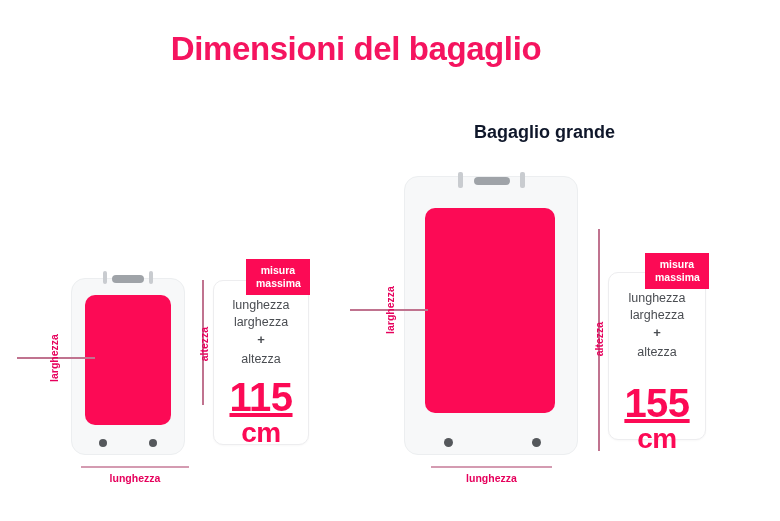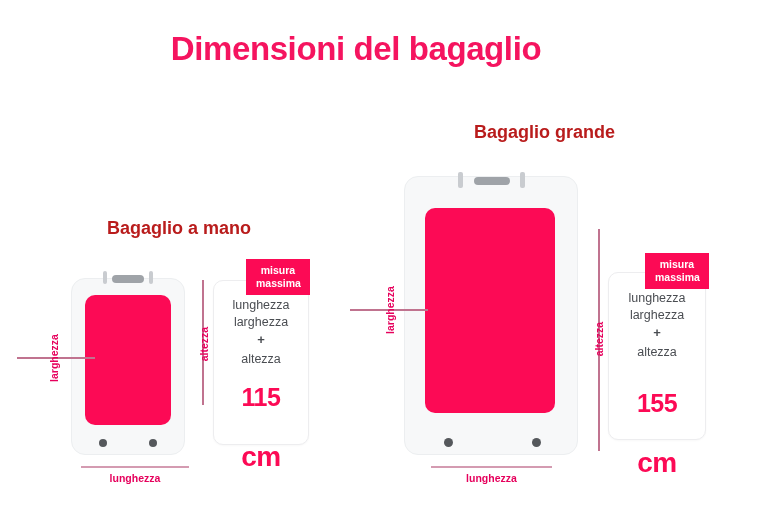--- a/index.html
+++ b/index.html
@@ -19,21 +19,21 @@
     text-align:center;
     font-size:33px;font-weight:bold;
     letter-spacing:-0.4px;
     color:#f5145f;
   }
 
   
   .section-heading{
     position:absolute;
     font-size:18px;font-weight:bold;
-    color:#b91c1c;
+    color:#0f172a;
     white-space:nowrap;
   }
   #heading-cabin{left:107px;top:218px;}
   #heading-hold{left:474px;top:122px;}
 
   
   .suitcase{position:absolute;}
   .case-body{
     position:absolute;inset:0;
     background:#f7f8f9;
@@ -96,33 +96,33 @@
     line-height:17px;
     text-align:center;
   }
   .card-plus{
     font-size:13px;
     color:#4a4d52;
     line-height:18px;
     font-weight:bold;
   }
   .card-number{
-    font-size:25px;
+    font-size:40px;
     font-weight:bold;
     color:#fc0a55;
     line-height:38px;
     letter-spacing:-0.5px;
+    text-decoration:underline;
   }
   .card-unit{
     font-size:28px;
     font-weight:bold;
     color:#fc0a55;
     line-height:33px;
     letter-spacing:-0.5px;
-    margin-top:24px;
   }
   .badge{
     position:absolute;
     background:#fc0a55;
     color:#ffffff;
     border-radius:0;
     font-size:10.5px;
     font-weight:bold;
     line-height:13px;
     text-align:center;
@@ -131,21 +131,20 @@
     white-space:nowrap;
   }
 </style>
 </head>
 <body>
 
 <div class="stage">
 
   <div class="title">Dimensioni del bagaglio</div>
 
-  <div class="section-heading" id="heading-cabin">Bagaglio a mano</div>
 
   <div class="suitcase" style="left:71px;top:278px;width:114px;height:177px;">
     <div class="case-body"></div>
     <div class="handle-post" style="left:32px;top:-7px;width:4px;height:13px;"></div>
     <div class="handle-post" style="left:78px;top:-7px;width:4px;height:13px;"></div>
     <div class="handle-bar" style="left:41px;top:-3px;width:32px;height:8px;"></div>
     <div class="case-panel" style="left:14px;top:17px;width:86px;height:130px;"></div>
     <div class="wheel" style="left:28px;top:161px;width:8px;height:8px;"></div>
     <div class="wheel" style="left:78px;top:161px;width:8px;height:8px;"></div>
   </div>

